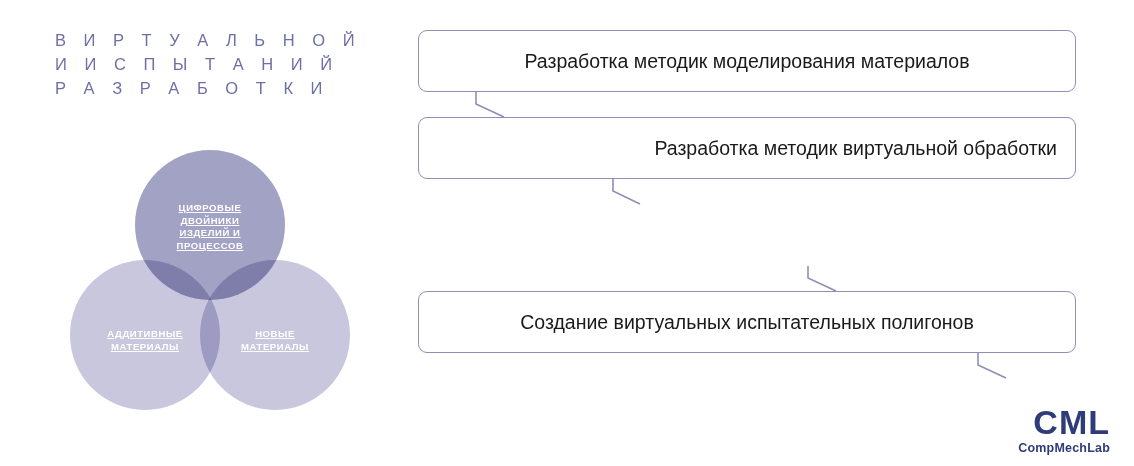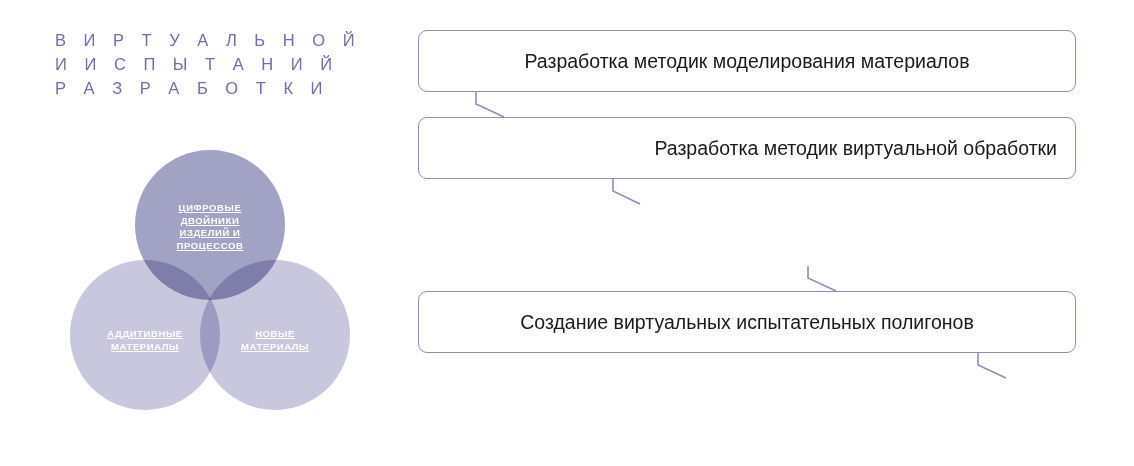--- a/index.html
+++ b/index.html
@@ -214,14 +214,18 @@
       <span>Разработка методик моделирования материалов</span>
     </div>
     <div class="flow-box" id="box-1">
       <span>Разработка методик виртуальной обработки</span>
     </div>
     <div class="flow-box" id="box-3">
       <span>Создание виртуальных испытательных полигонов</span>
     </div>
   </div>
 
+  <div id="logo">
+    <div id="logo-main">CML</div>
+    <div id="logo-sub">CompMechLab</div>
+  </div>
 
 </div>
 
 </body></html>

